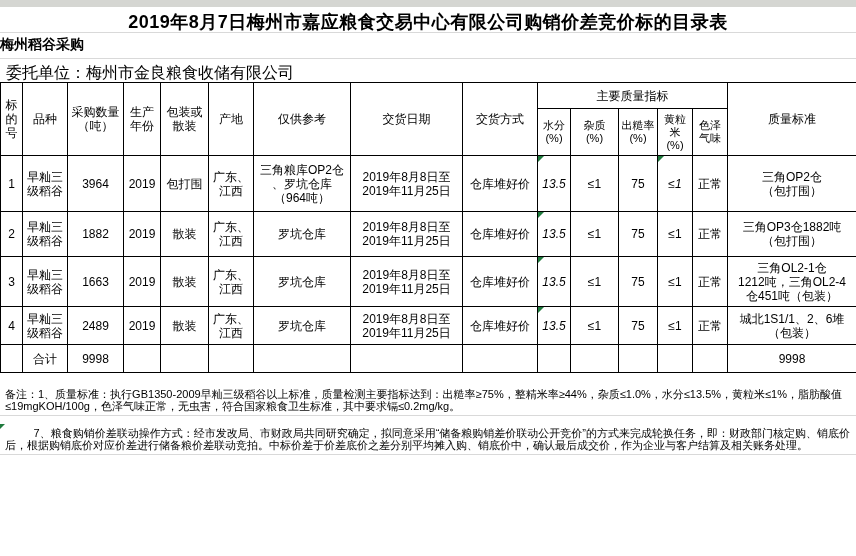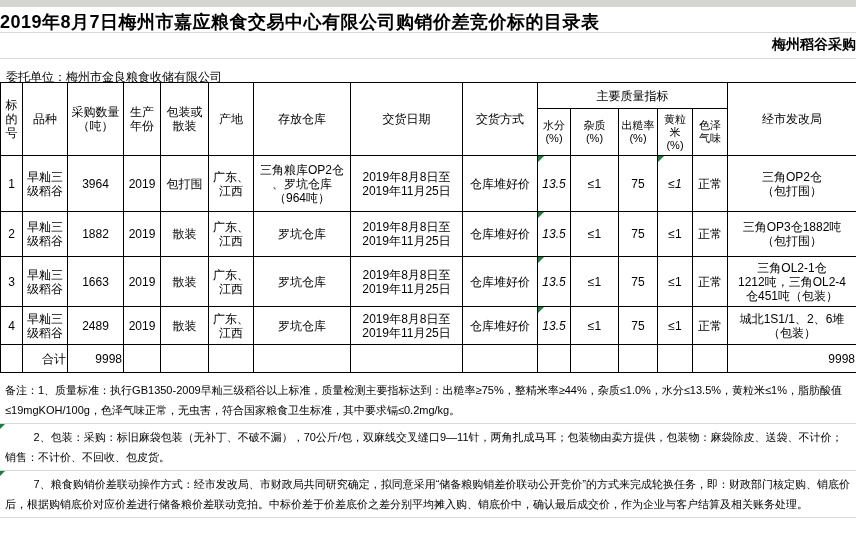--- a/index.html
+++ b/index.html
@@ -1,40 +1,40 @@
 <!DOCTYPE html>
 <html><head>
 <meta charset="utf-8">
 <style>
   html,body{margin:0;padding:0;}
   body{
     width:856px;height:556px;position:relative;background:#ffffff;color:#000;
     font-family:"Liberation Sans","DejaVu Sans",sans-serif;overflow:hidden;
   }
   .top-strip{position:absolute;top:0;left:0;width:856px;height:7px;background:#d5d6d2;border-bottom:1px solid #fff;}
-  .doc-title{position:absolute;top:10px;left:0;width:856px;text-align:left;font-size:18px;font-weight:bold;letter-spacing:.5px;}
+  .doc-title{position:absolute;top:10px;left:0;width:856px;text-align:center;font-size:18px;font-weight:bold;letter-spacing:.5px;}
   .faint-line{position:absolute;left:0;width:856px;border-top:1px solid #d9d9d9;}
-  .doc-subtitle{position:absolute;top:36px;left:0;width:856px;text-align:right;font-size:14px;font-weight:bold;}
-  .entrust{position:absolute;top:69px;left:6px;font-size:12px;}
+  .doc-subtitle{position:absolute;top:36px;left:0;width:856px;text-align:left;font-size:14px;font-weight:bold;}
+  .entrust{position:absolute;top:63px;left:6px;font-size:16px;}
   table.grid{position:absolute;top:82px;left:0;width:856px;border-collapse:collapse;table-layout:fixed;border-radius:23px;}
   table.grid td{
     border:1px solid #000;text-align:center;vertical-align:middle;
     font-size:12px;line-height:14px;padding:0 1px;white-space:pre-line;overflow:hidden;
   }
   tr.h1 td{height:25px;font-size:12px;}
   tr.h2 td{height:46px;font-size:11px;line-height:13px;}
   tr.r1 td{height:55px;}
   tr.r2 td{height:44px;}
   tr.r3 td{height:49px;}
   tr.r4 td{height:37px;}
-  tr.rt td{height:27px;text-align:right;}
+  tr.rt td{height:27px;}
   td.rel{position:relative;font-style:italic;}
   .flag{position:absolute;top:0;left:0;width:0;height:0;border-top:6px solid #1f7a3d;border-right:6px solid transparent;}
   .notes{position:absolute;top:377px;left:0;width:856px;}
-  .note{position:relative;font-size:11px;line-height:20px;padding:3px 4px 3px 5px;border-bottom:1px solid #d9d9d9;}
+  .note{position:relative;font-size:11px;line-height:12px;padding:3px 4px 3px 5px;border-bottom:1px solid #d9d9d9;margin-top:8px;}
   .note.indent{text-indent:2.6em;}
   .noteflag{position:absolute;top:0;left:0;width:0;height:0;border-top:5px solid #1f7a3d;border-right:5px solid transparent;}
 </style>
 </head>
 <body>
 
 <div class="top-strip"></div>
 
 <div class="doc-title">2019年8月7日梅州市嘉应粮食交易中心有限公司购销价差竞价标的目录表</div>
 <div class="faint-line" style="top:32px;"></div>
@@ -64,25 +64,25 @@
       <tr class="h1">
     <td rowspan="2">标的号</td>
     <td rowspan="2">品种</td>
     <td rowspan="2">采购数量
 （吨）</td>
     <td rowspan="2">生产
 年份</td>
     <td rowspan="2">包装或
 散装</td>
     <td rowspan="2">产地</td>
-    <td rowspan="2">存放仓库</td>
+    <td rowspan="2">仅供参考</td>
     <td rowspan="2">交货日期</td>
     <td rowspan="2">交货方式</td>
     <td colspan="5">主要质量指标</td>
-    <td rowspan="2">经市发改局</td>
+    <td rowspan="2">质量标准</td>
   </tr>
   <tr class="h2">
     <td>水分
 (%)</td>
     <td>杂质
 (%)</td>
     <td>出糙率
 (%)</td>
     <td>黄粒
 米
@@ -193,15 +193,14 @@
     <td></td>
     <td></td>
     <td></td>
     <td>9998</td>
   </tr>
 </tbody>
   </table>
 
 <div class="notes">
   <div class="note">备注：1、质量标准：执行GB1350-2009早籼三级稻谷以上标准，质量检测主要指标达到：出糙率≥75%，整精米率≥44%，杂质≤1.0%，水分≤13.5%，黄粒米≤1%，脂肪酸值≤19mgKOH/100g，色泽气味正常，无虫害，符合国家粮食卫生标准，其中要求镉≤0.2mg/kg。</div>
-  <div class="note indent"><span class="noteflag"></span><span>2、包装：采购：标旧麻袋包装（无补丁、不破不漏），70公斤/包，双麻线交叉缝口9—11针，两角扎成马耳；包装物由卖方提供，包装物：麻袋除皮、送袋、不计价；销售：不计价、不回收、包皮货。</span></div>
   <div class="note indent"><span class="noteflag"></span><span>7、粮食购销价差联动操作方式：经市发改局、市财政局共同研究确定，拟同意采用“储备粮购销差价联动公开竞价”的方式来完成轮换任务，即：财政部门核定购、销底价后，根据购销底价对应价差进行储备粮价差联动竞拍。中标价差于价差底价之差分别平均摊入购、销底价中，确认最后成交价，作为企业与客户结算及相关账务处理。</span></div>
 </div>
 
 </body></html>

